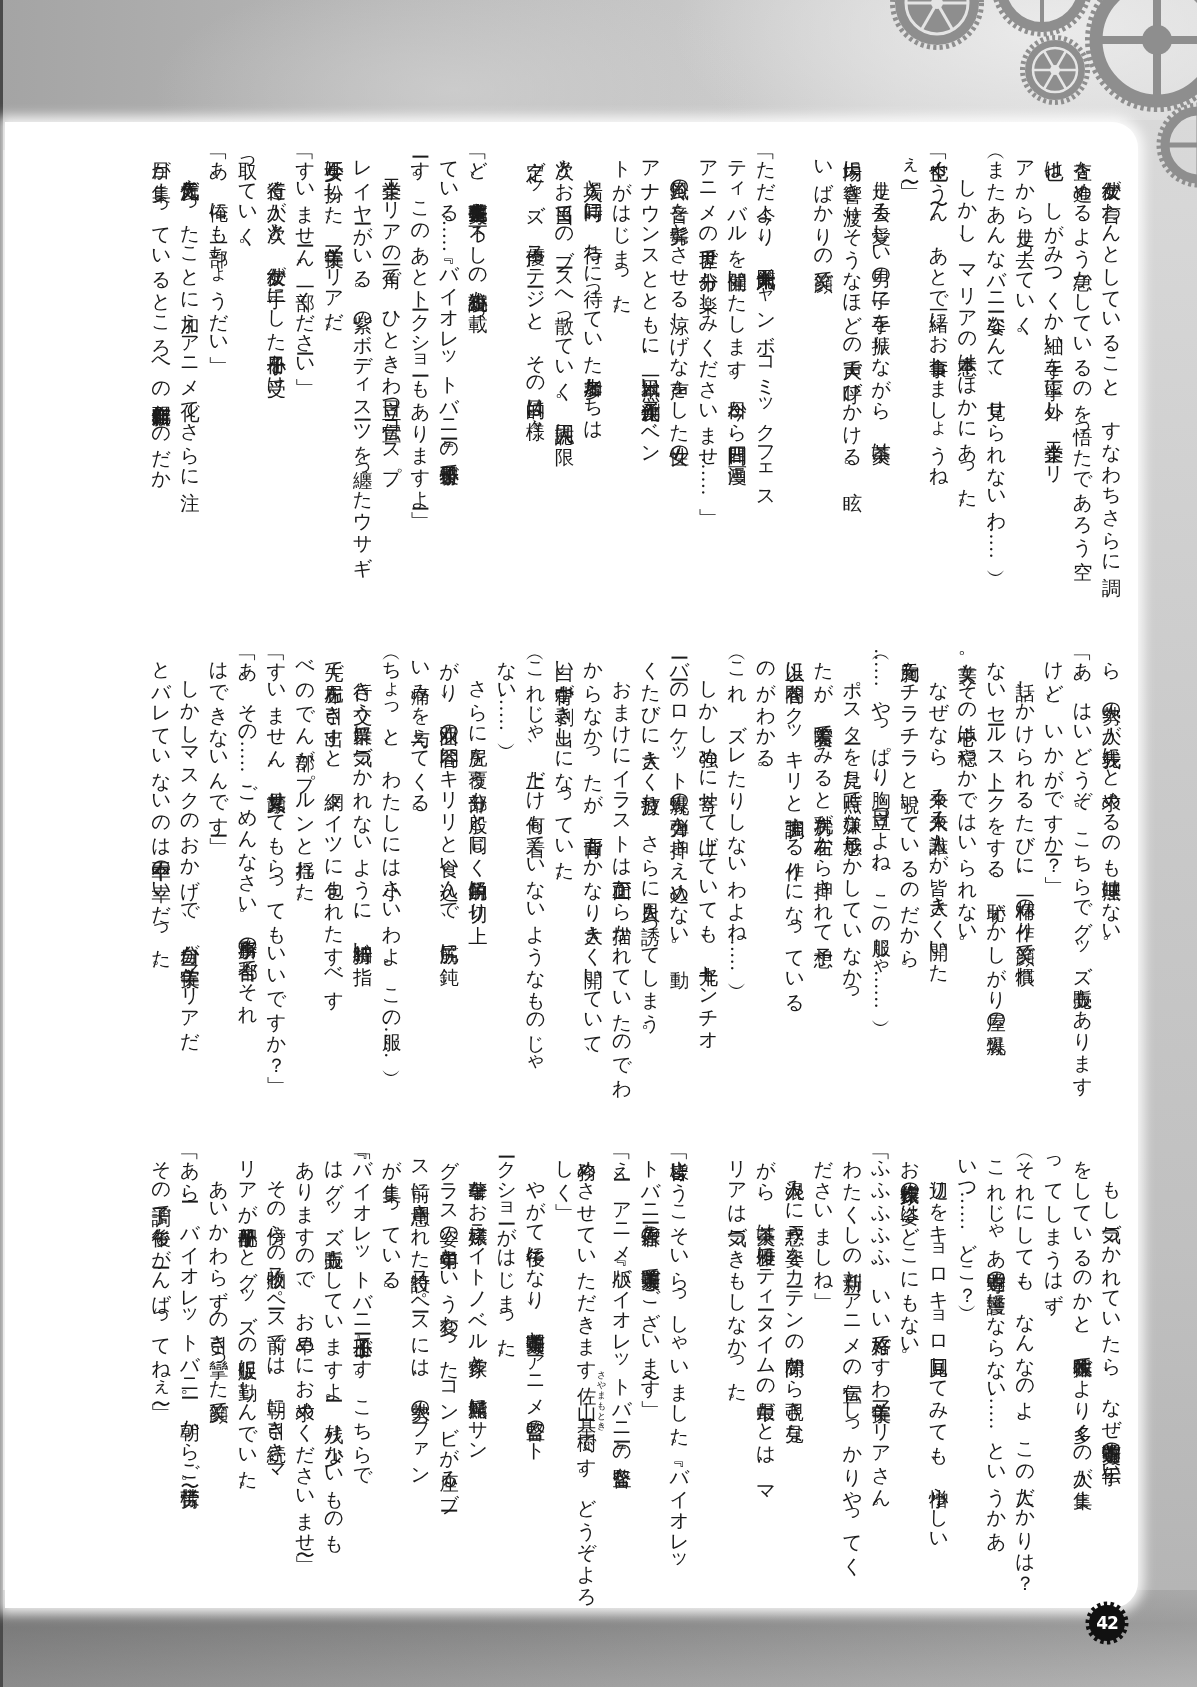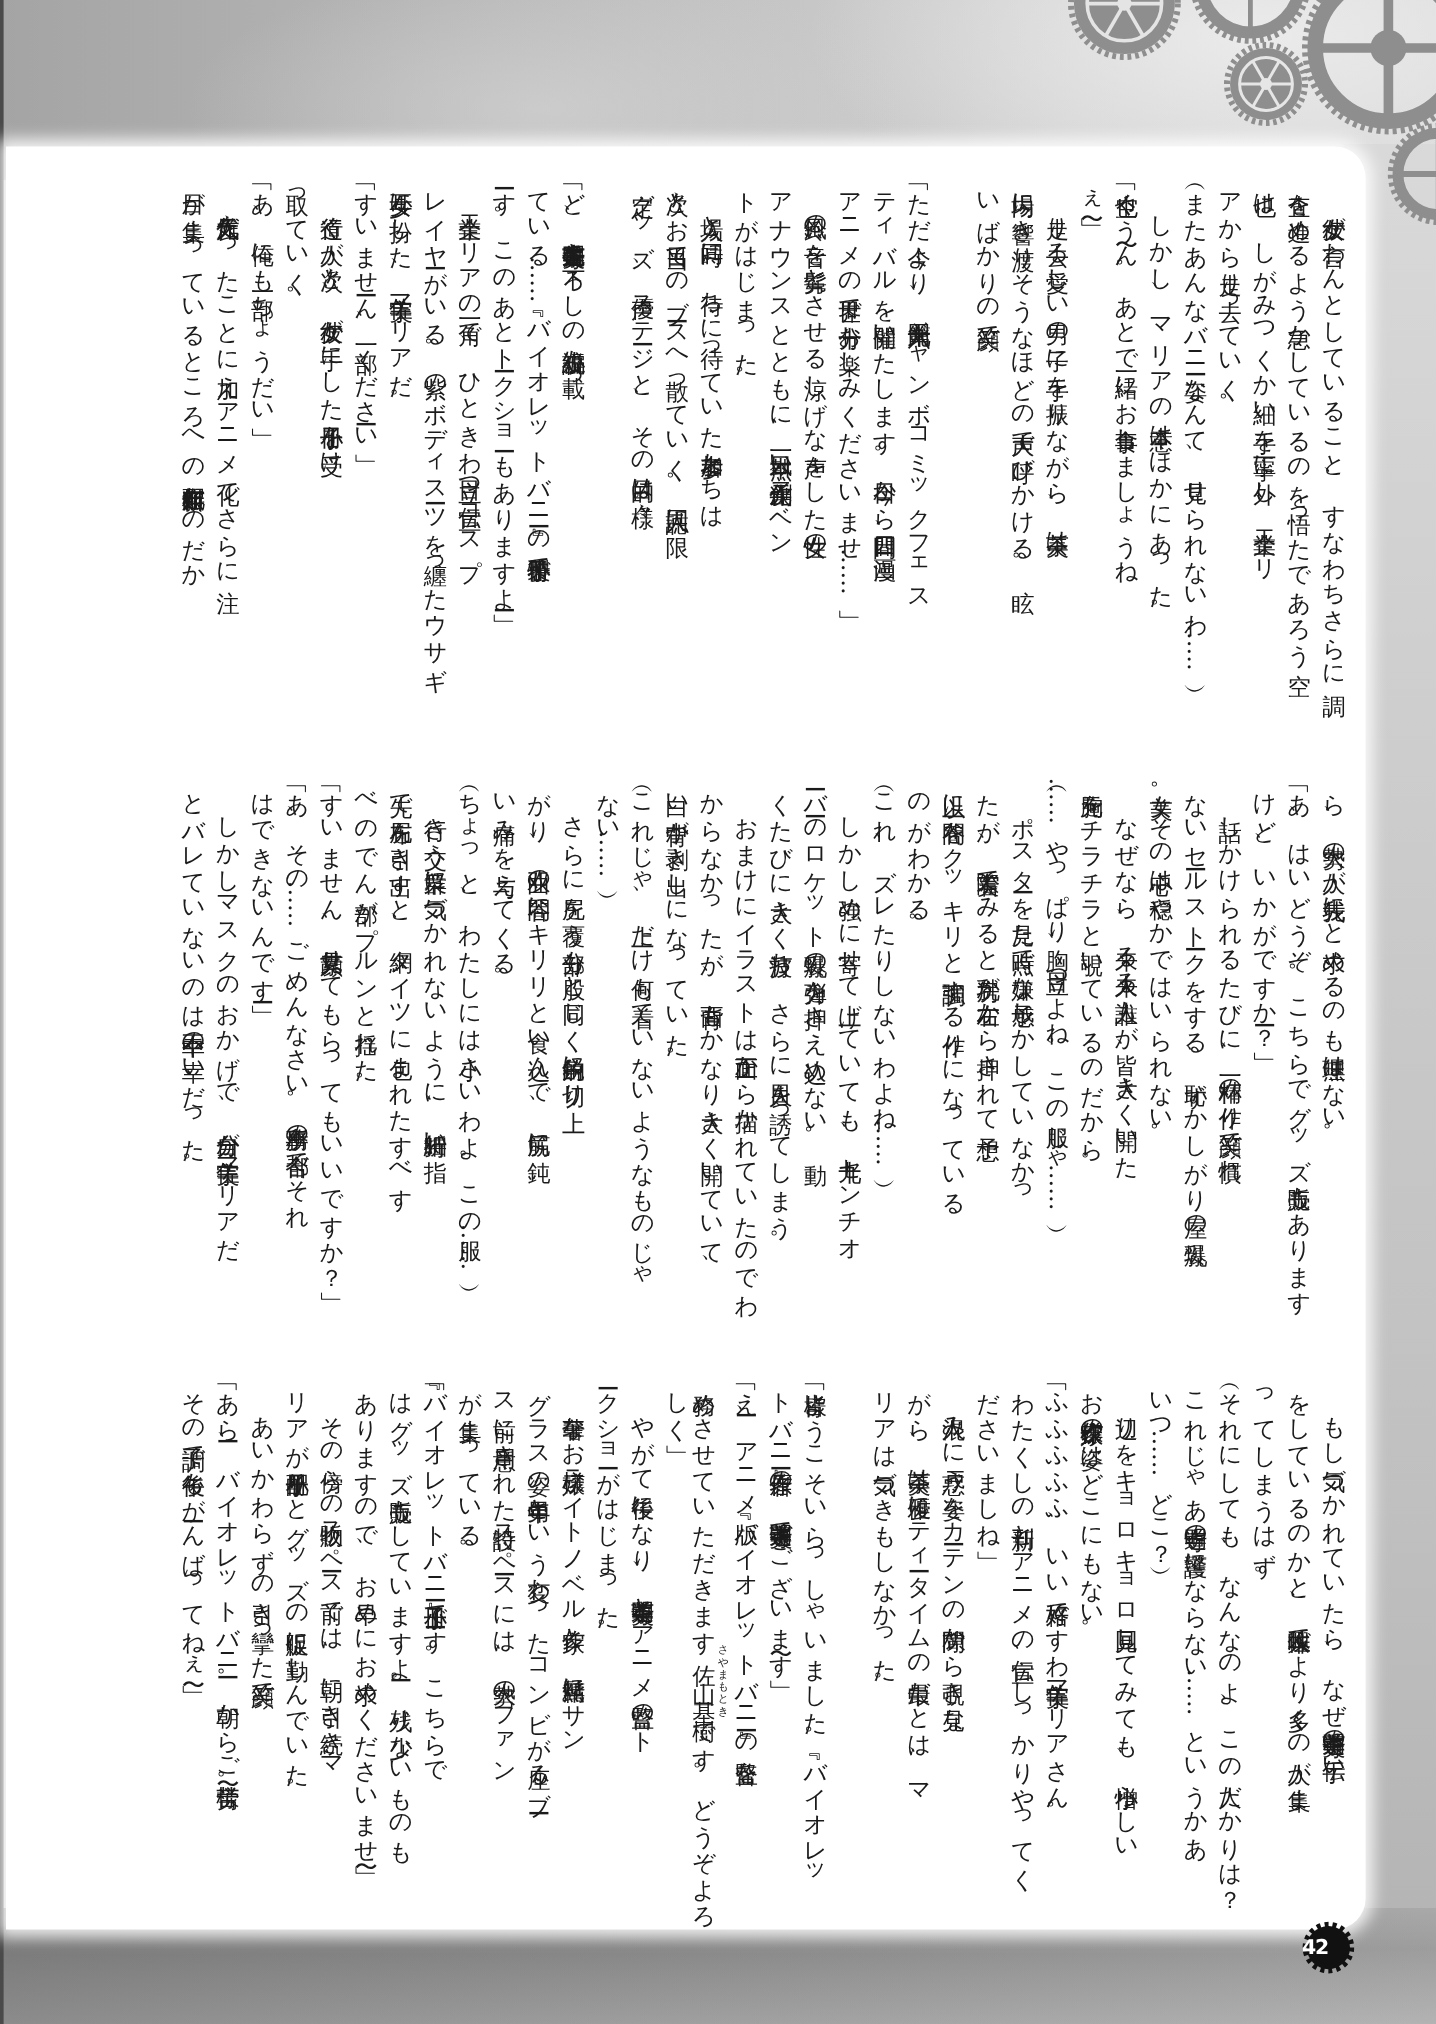--- a/index.html
+++ b/index.html
@@ -46,21 +46,21 @@
   .col {
     width: 28.8px; height: 446px; white-space: nowrap; overflow: visible;
   }
   .col ruby rt { font-size: 9px; }
   .page-num {
     position: absolute; left: 1085px; top: 1601px; width: 44px; height: 44px;
   }
   .page-num svg { position: absolute; left: 0; top: 0; }
   .page-num span {
     position: absolute; left: 0; top: 0; width: 44px; height: 44px;
-    line-height: 44px; text-align: left;
+    line-height: 44px; text-align: center;
     font-family: "DejaVu Sans", sans-serif; font-weight: bold; font-size: 17px;
     color: #ffffff; letter-spacing: -1px;
   }
 </style>
 </head>
 <body>
 
 <div class="bg-top"></div>
 <div class="bg-right"></div>
 <div class="bg-bottom"></div>

